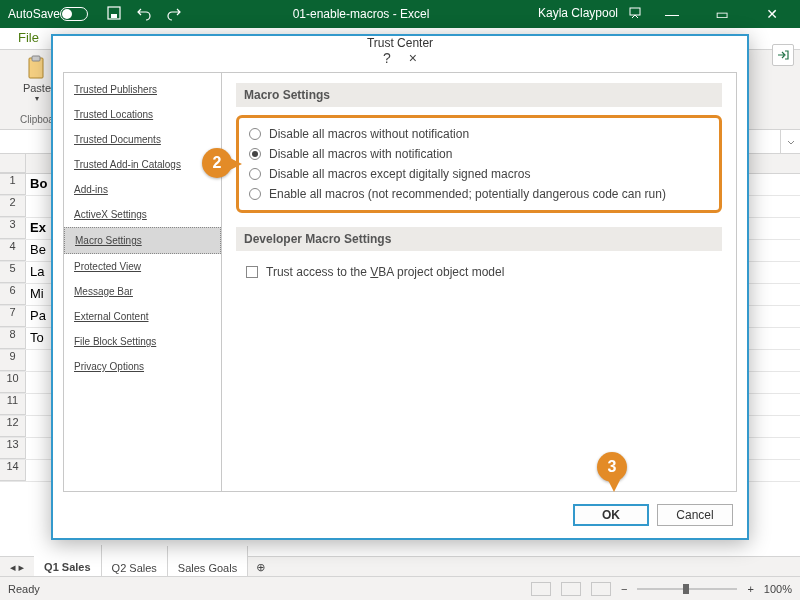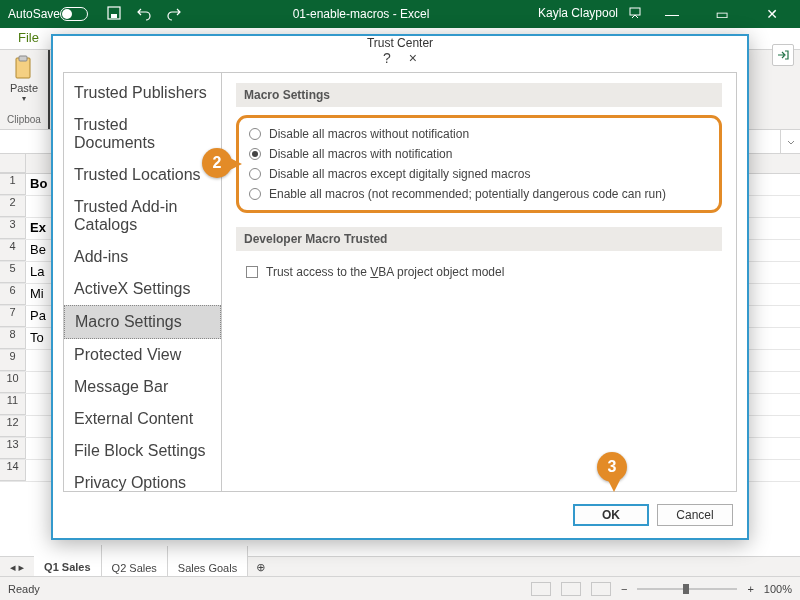--- a/index.html
+++ b/index.html
@@ -13,21 +13,21 @@
   .qat { display: flex; gap: 14px; padding: 0 10px; }
   .qat svg { width: 16px; height: 16px; }
   .titlecenter { flex:1; text-align:center; font-size: 12px; }
   .titleright { display:flex; gap: 10px; padding: 0 8px; }
   .winbtn { width: 40px; text-align:center; color:#fff; font-size: 14px; }
 
   
   .ribbontabs { height: 22px; background: #fff; border-bottom: 1px solid #d4d4d4; display: flex; align-items: flex-end; padding-left: 10px; }
   .ribbontab { font-size: 13px; color: #4d7c0f; padding: 4px 8px; }
   .ribbonbody { height: 80px; background: #f3f2f1; border-bottom: 1px solid #d4d4d4; display:flex; }
-  .group { padding: 4px 7px; border-right: 2px solid #404040; display:flex; flex-direction:column; justify-content: space-between; }
+  .group { padding: 4px 20px; border-right: 2px solid #404040; display:flex; flex-direction:column; justify-content: space-between; }
   .group-label { font-size: 10px; color:#666; text-align:center; }
   .paste-btn { display:flex; flex-direction:column; align-items:center; font-size:11px; color:#444; }
   .paste-btn svg { width: 28px; height: 28px; }
   .sharebtn { position:absolute; right:6px; top:44px; width:22px; height:22px; border:1px solid #c8c8c8; border-radius:2px; display:flex; align-items:center; justify-content:center; background:#fff; }
 
   .formula-bar { height: 24px; border-bottom:1px solid #d4d4d4; display:flex; align-items:stretch; }
   .namebox { width:60px; border-right:1px solid #d4d4d4; background:#fff; }
   .fx { width:24px; border-right:1px solid #d4d4d4; display:flex; align-items:center; justify-content:center; font-style:italic; font-size:12px; color:#666; }
   .formula-input { flex:1; background:#fff; }
   .formula-end { width:20px; border-left:1px solid #d4d4d4; display:flex; align-items:center; justify-content:center; }
@@ -54,25 +54,25 @@
   .zoomslider { width:100px; height:2px; background:#c8c8c8; position:relative; }
   .zoomslider .thumb { width:6px; height:10px; background:#666; position:absolute; left:46px; top:-4px; }
 
   
   .overlay { position:absolute; inset:0; }
   .dialog { position:absolute; left:51px; top:34px; width:698px; height:506px; background:#fff; border:2px solid #3399cc; box-shadow: 0 4px 20px rgba(0,0,0,0.3); }
   .dlg-title { height:28px; display:flex; align-items:center; justify-content:space-between; padding:0 10px; font-size:12px; color:#333;flex-direction:column; }
   .dlg-titleright { display:flex; gap:18px; font-size:14px; color:#444; }
   .dlg-body { position:absolute; top:36px; left:10px; right:10px; bottom:46px; border:1px solid #c8c8c8; display:flex; }
   .dlg-side { width:158px; border-right:1px solid #c8c8c8; background:#fff; padding:4px 0; }
-  .side-item { padding:7px 10px; font-size:16px; color:#444; cursor:default; }
+  .side-item { padding:7px 10px; font-size:10px; color:#444; cursor:default;text-decoration:underline; }
   .side-item.sel { background:#d8d8d8; border:1px dotted #888; }
   .dlg-main { flex:1; padding:10px 14px; font-size:12px; color:#444; position:relative; }
   .section-head { background:#eceae7; height:24px; display:flex; align-items:center; padding:0 8px; font-weight:600; color:#555; margin-bottom:8px; }
-  .radioset { border:3px solid #e38b27; border-radius:11px; padding:6px 10px; margin-bottom:14px; }
+  .radioset { border:3px solid #e38b27; border-radius:6px; padding:6px 10px; margin-bottom:14px; }
   .radio-row { display:flex; align-items:center; gap:8px; padding:3px 0; font-size:12px; color:#444; }
   .radio { width:12px; height:12px; border:1px solid #888; border-radius:50%; background:#fff; position:relative; flex-shrink:0; }
   .radio.checked::after { content:""; position:absolute; width:6px; height:6px; background:#444; border-radius:50%; left:2px; top:2px; }
   .cbox { width:12px; height:12px; border:1px solid #888; background:#fff; flex-shrink:0; }
   .underline { text-decoration: underline; text-decoration-color:#444; }
 
   .dlg-buttons { position:absolute; bottom:12px; right:14px; display:flex; gap:8px; }
   .dlg-btn { width:76px; height:22px; border:1px solid #adadad; background:#fdfdfd; font-size:12px; color:#333; display:flex; align-items:center; justify-content:center; }
   .dlg-btn.primary { border:2px solid #3399cc;font-weight:bold; }
 
@@ -243,22 +243,22 @@
     <div class="dlg-title">
       <span>Trust Center</span>
       <div class="dlg-titleright">
         <span>?</span>
         <span>×</span>
       </div>
     </div>
     <div class="dlg-body">
       <div class="dlg-side">
         <div class="side-item">Trusted Publishers</div>
+        <div class="side-item">Trusted Locations</div>
         <div class="side-item">Trusted Documents</div>
-        <div class="side-item">Trusted Locations</div>
         <div class="side-item">Trusted Add-in Catalogs</div>
         <div class="side-item">Add-ins</div>
         <div class="side-item">ActiveX Settings</div>
         <div class="side-item sel">Macro Settings</div>
         <div class="side-item">Protected View</div>
         <div class="side-item">Message Bar</div>
         <div class="side-item">External Content</div>
         <div class="side-item">File Block Settings</div>
         <div class="side-item">Privacy Options</div>
       </div>
@@ -275,21 +275,21 @@
           </div>
           <div class="radio-row">
             <span class="radio"></span>
             <span>Disable all macros except digitally signed macros</span>
           </div>
           <div class="radio-row">
             <span class="radio"></span>
             <span>Enable all macros (not recommended; potentially dangerous code can run)</span>
           </div>
         </div>
-        <div class="section-head">Developer Macro Trusted</div>
+        <div class="section-head">Developer Macro Settings</div>
         <div class="radio-row" style="padding:6px 10px;">
           <span class="cbox"></span>
           <span>
             <span>Trust access to the </span><span class="underline">V</span><span>BA project object model</span>
           </span>
         </div>
       </div>
     </div>
     <div class="dlg-buttons">
       <div class="dlg-btn primary">OK</div>

